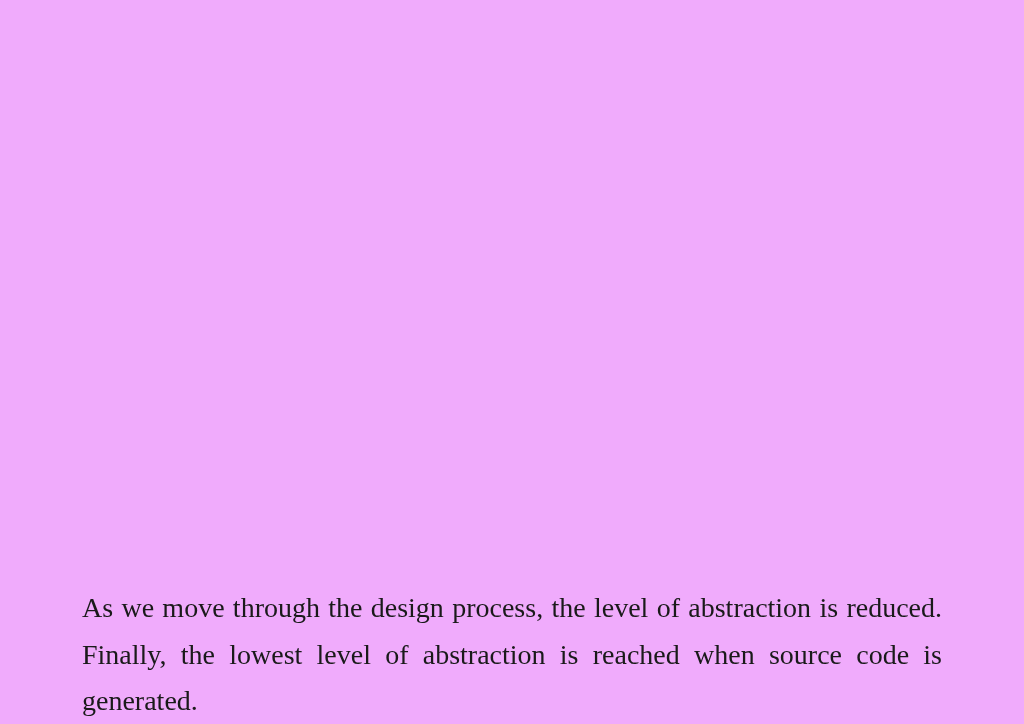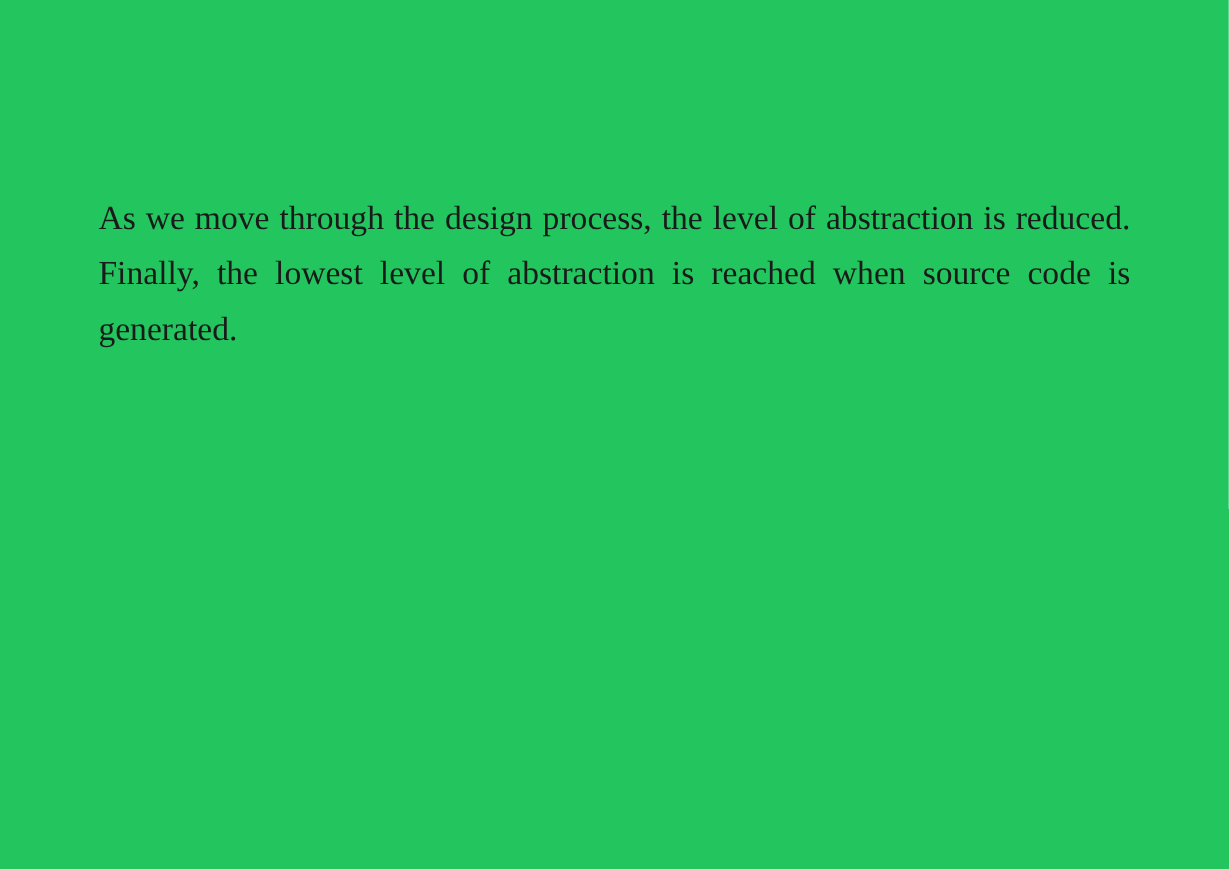--- a/index.html
+++ b/index.html
@@ -11,23 +11,23 @@
     html, body {
       width: 1024px;
       height: 724px;
       background-color: #ffffff;
       font-family: "Georgia", "Times New Roman", serif;
     }
 
     .page-container {
       width: 1024px;
       height: 724px;
-      background: #22c55e;
+      background: #f0abfc;
       display: flex;
-      align-items: flex-start;
+      align-items: flex-end;
       justify-content: center;
       padding-top: 160px;
     }
 
     .text-block {
       width: 860px;
       font-size: 28px;
       line-height: 1.65;
       color: #1a1a1a;
       text-align: justify;

